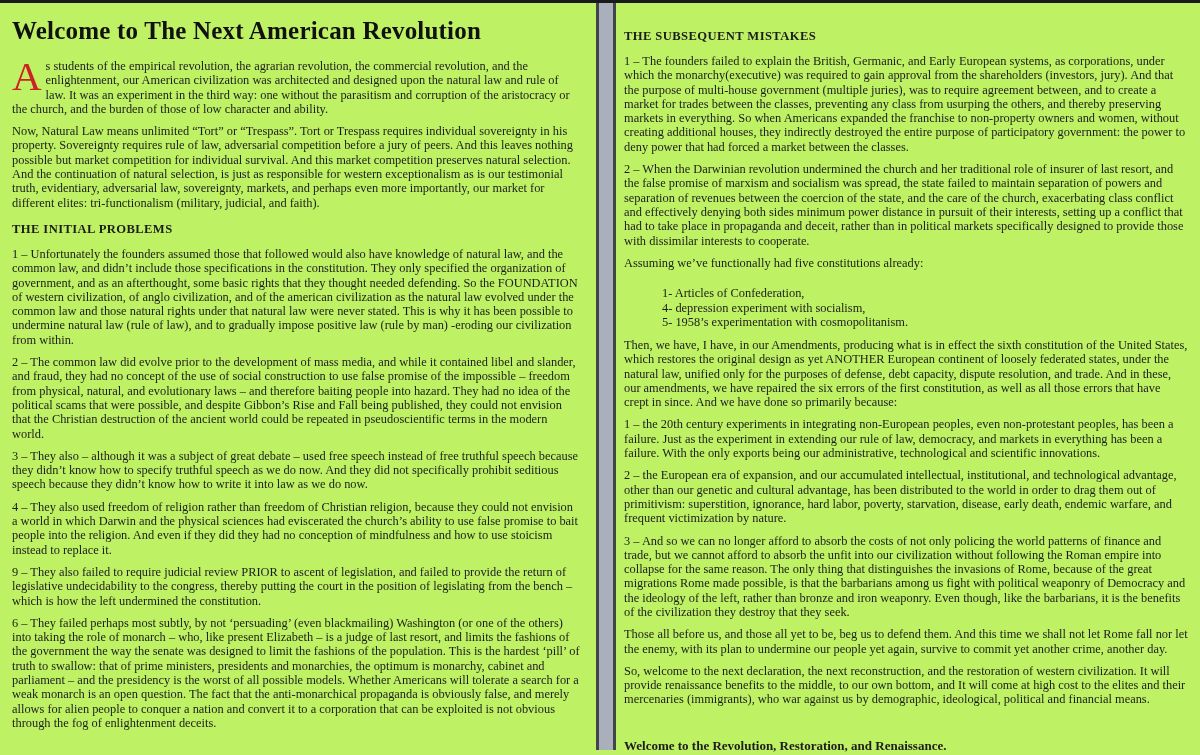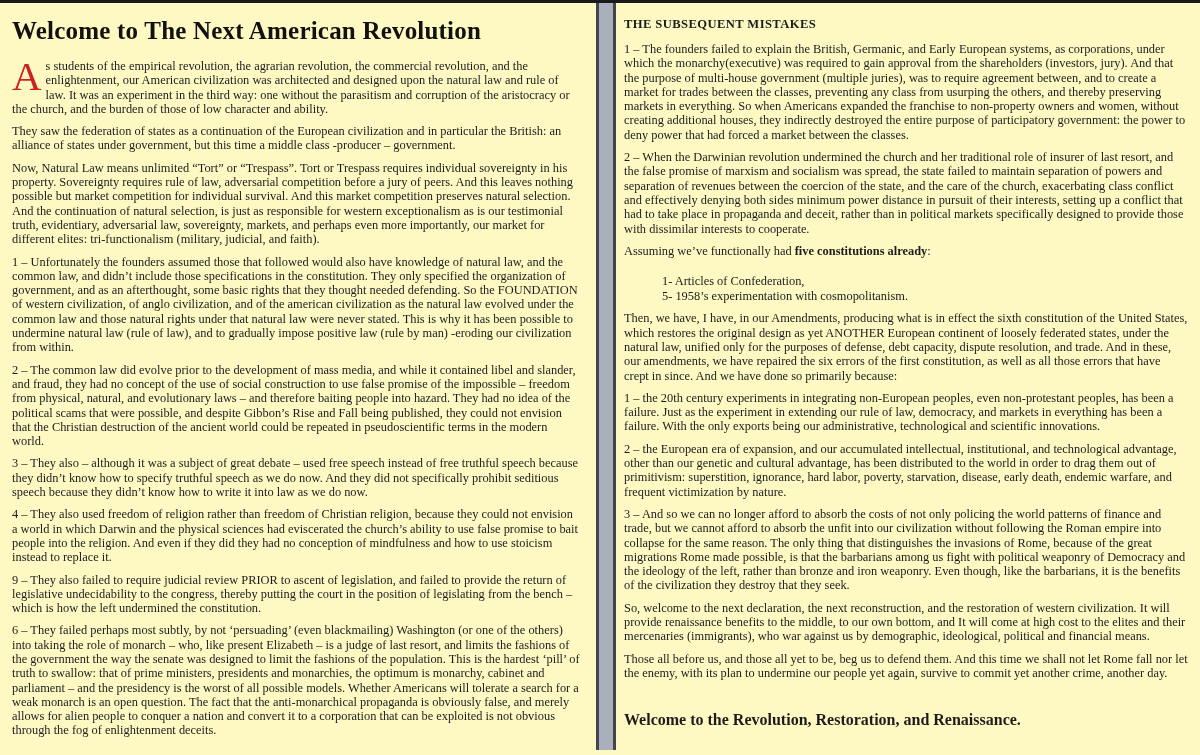--- a/index.html
+++ b/index.html
@@ -9,21 +9,21 @@
     height: 755px;
     overflow: hidden;
     font-family: "Liberation Serif", "DejaVu Serif", serif;
     color: #1c1c1c;
   }
   .page {
     width: 1200px;
     height: 755px;
     border-top: 3px solid #1a1a1a;
     display: flex;
-    background: #fef9c3;
+    background: #bef264;
   }
   .col-left {
     width: 596px;
     padding: 10px 16px 0 12px;
   }
   .gutter {
     width: 20px;
     height: 747px;
     background: #a9afbb;
     border-left: 3px solid #43454c;
@@ -62,72 +62,73 @@
   }
   .constitutions {
     list-style: none;
     margin: 16px 0 8px 38px;
   }
   .constitutions li {
     font-size: 12.4px;
     line-height: 14.6px;
   }
   .closing-heading {
-    font-size: 16px;
+    font-size: 13px;
     font-weight: bold;
     margin-top: 31px;
   }
-  strong { font-weight: bold; }
+  strong { font-weight: normal; }
 </style>
 </head>
 <body>
 
 <div class="page">
 
   <div class="col-left">
     <h1 class="doc-title">Welcome to The Next American Revolution</h1>
 
     <p>
       <span class="dropcap" style="color: rgb(204, 34, 34);">A</span><span>s students of the empirical revolution, the agrarian revolution, the commercial revolution, and the enlightenment, our American civilization was architected and designed upon the natural law and rule of law. It was an experiment in the third way: one without the parasitism and corruption of the aristocracy or the church, and the burden of those of low character and ability.</span>
     </p>
 
-    <p>They saw the federation of states as a continuation of the European civilization and in particular the British: an alliance of states under government, but this time a middle class -producer – government.</p>
 
     <p>Now, Natural Law means unlimited “Tort” or “Trespass”. Tort or Trespass requires individual sovereignty in his property. Sovereignty requires rule of law, adversarial competition before a jury of peers. And this leaves nothing possible but market competition for individual survival. And this market competition preserves natural selection. And the continuation of natural selection, is just as responsible for western exceptionalism as is our testimonial truth, evidentiary, adversarial law, sovereignty, markets, and perhaps even more importantly, our market for different elites: tri-functionalism (military, judicial, and faith).</p>
 
+    <h2 class="section-heading">THE INITIAL PROBLEMS</h2>
 
 
     <p>1 – Unfortunately the founders assumed those that followed would also have knowledge of natural law, and the common law, and didn’t include those specifications in the constitution. They only specified the organization of government, and as an afterthought, some basic rights that they thought needed defending. So the FOUNDATION of western civilization, of anglo civilization, and of the american civilization as the natural law evolved under the common law and those natural rights under that natural law were never stated. This is why it has been possible to undermine natural law (rule of law), and to gradually impose positive law (rule by man) -eroding our civilization from within.</p>
     <p>2 – The common law did evolve prior to the development of mass media, and while it contained libel and slander, and fraud, they had no concept of the use of social construction to use false promise of the impossible – freedom from physical, natural, and evolutionary laws – and therefore baiting people into hazard. They had no idea of the political scams that were possible, and despite Gibbon’s Rise and Fall being published, they could not envision that the Christian destruction of the ancient world could be repeated in pseudoscientific terms in the modern world.</p>
     <p>3 – They also – although it was a subject of great debate – used free speech instead of free truthful speech because they didn’t know how to specify truthful speech as we do now. And they did not specifically prohibit seditious speech because they didn’t know how to write it into law as we do now.</p>
     <p>4 – They also used freedom of religion rather than freedom of Christian religion, because they could not envision a world in which Darwin and the physical sciences had eviscerated the church’s ability to use false promise to bait people into the religion. And even if they did they had no conception of mindfulness and how to use stoicism instead to replace it.</p>
     <p>9 – They also failed to require judicial review PRIOR to ascent of legislation, and failed to provide the return of legislative undecidability to the congress, thereby putting the court in the position of legislating from the bench – which is how the left undermined the constitution.</p>
     <p>6 – They failed perhaps most subtly, by not ‘persuading’ (even blackmailing) Washington (or one of the others) into taking the role of monarch – who, like present Elizabeth – is a judge of last resort, and limits the fashions of the government the way the senate was designed to limit the fashions of the population. This is the hardest ‘pill’ of truth to swallow: that of prime ministers, presidents and monarchies, the optimum is monarchy, cabinet and parliament – and the presidency is the worst of all possible models. Whether Americans will tolerate a search for a weak monarch is an open question. The fact that the anti-monarchical propaganda is obviously false, and merely allows for alien people to conquer a nation and convert it to a corporation that can be exploited is not obvious through the fog of enlightenment deceits.</p>
   </div>
 
   <div class="gutter"></div>
 
   <div class="col-right">
-    <h2 class="section-heading" style="margin-top:4px">THE SUBSEQUENT MISTAKES</h2>
+    <h2 class="section-heading" style="margin-top:16px">THE SUBSEQUENT MISTAKES</h2>
 
     <p>1 – The founders failed to explain the British, Germanic, and Early European systems, as corporations, under which the monarchy(executive) was required to gain approval from the shareholders (investors, jury). And that the purpose of multi-house government (multiple juries), was to require agreement between, and to create a market for trades between the classes, preventing any class from usurping the others, and thereby preserving markets in everything. So when Americans expanded the franchise to non-property owners and women, without creating additional houses, they indirectly destroyed the entire purpose of participatory government: the power to deny power that had forced a market between the classes.</p>
     <p>2 – When the Darwinian revolution undermined the church and her traditional role of insurer of last resort, and the false promise of marxism and socialism was spread, the state failed to maintain separation of powers and separation of revenues between the coercion of the state, and the care of the church, exacerbating class conflict and effectively denying both sides minimum power distance in pursuit of their interests, setting up a conflict that had to take place in propaganda and deceit, rather than in political markets specifically designed to provide those with dissimilar interests to cooperate.</p>
 
     <p><span>Assuming we’ve functionally had </span><strong>five constitutions already</strong><span>:</span></p>
 
     <ol class="constitutions">
       <li>1- Articles of Confederation,</li>
+      <li>4- depression experiment with socialism,</li>
       <li>5- 1958’s experimentation with cosmopolitanism.</li>
     </ol>
 
     <p>Then, we have, I have, in our Amendments, producing what is in effect the sixth constitution of the United States, which restores the original design as yet ANOTHER European continent of loosely federated states, under the natural law, unified only for the purposes of defense, debt capacity, dispute resolution, and trade. And in these, our amendments, we have repaired the six errors of the first constitution, as well as all those errors that have crept in since. And we have done so primarily because:</p>
 
     <p>1 – the 20th century experiments in integrating non-European peoples, even non-protestant peoples, has been a failure. Just as the experiment in extending our rule of law, democracy, and markets in everything has been a failure. With the only exports being our administrative, technological and scientific innovations.</p>
     <p>2 – the European era of expansion, and our accumulated intellectual, institutional, and technological advantage, other than our genetic and cultural advantage, has been distributed to the world in order to drag them out of primitivism: superstition, ignorance, hard labor, poverty, starvation, disease, early death, endemic warfare, and frequent victimization by nature.</p>
     <p>3 – And so we can no longer afford to absorb the costs of not only policing the world patterns of finance and trade, but we cannot afford to absorb the unfit into our civilization without following the Roman empire into collapse for the same reason. The only thing that distinguishes the invasions of Rome, because of the great migrations Rome made possible, is that the barbarians among us fight with political weaponry of Democracy and the ideology of the left, rather than bronze and iron weaponry. Even though, like the barbarians, it is the benefits of the civilization they destroy that they seek.</p>
 
+    <p>Those all before us, and those all yet to be, beg us to defend them. And this time we shall not let Rome fall nor let the enemy, with its plan to undermine our people yet again, survive to commit yet another crime, another day.</p>
     <p>So, welcome to the next declaration, the next reconstruction, and the restoration of western civilization. It will provide renaissance benefits to the middle, to our own bottom, and It will come at high cost to the elites and their mercenaries (immigrants), who war against us by demographic, ideological, political and financial means.</p>
-    <p>Those all before us, and those all yet to be, beg us to defend them. And this time we shall not let Rome fall nor let the enemy, with its plan to undermine our people yet again, survive to commit yet another crime, another day.</p>
 
     <h2 class="closing-heading">Welcome to the Revolution, Restoration, and Renaissance.</h2>
   </div>
 
 </div>
 
 </body></html>

